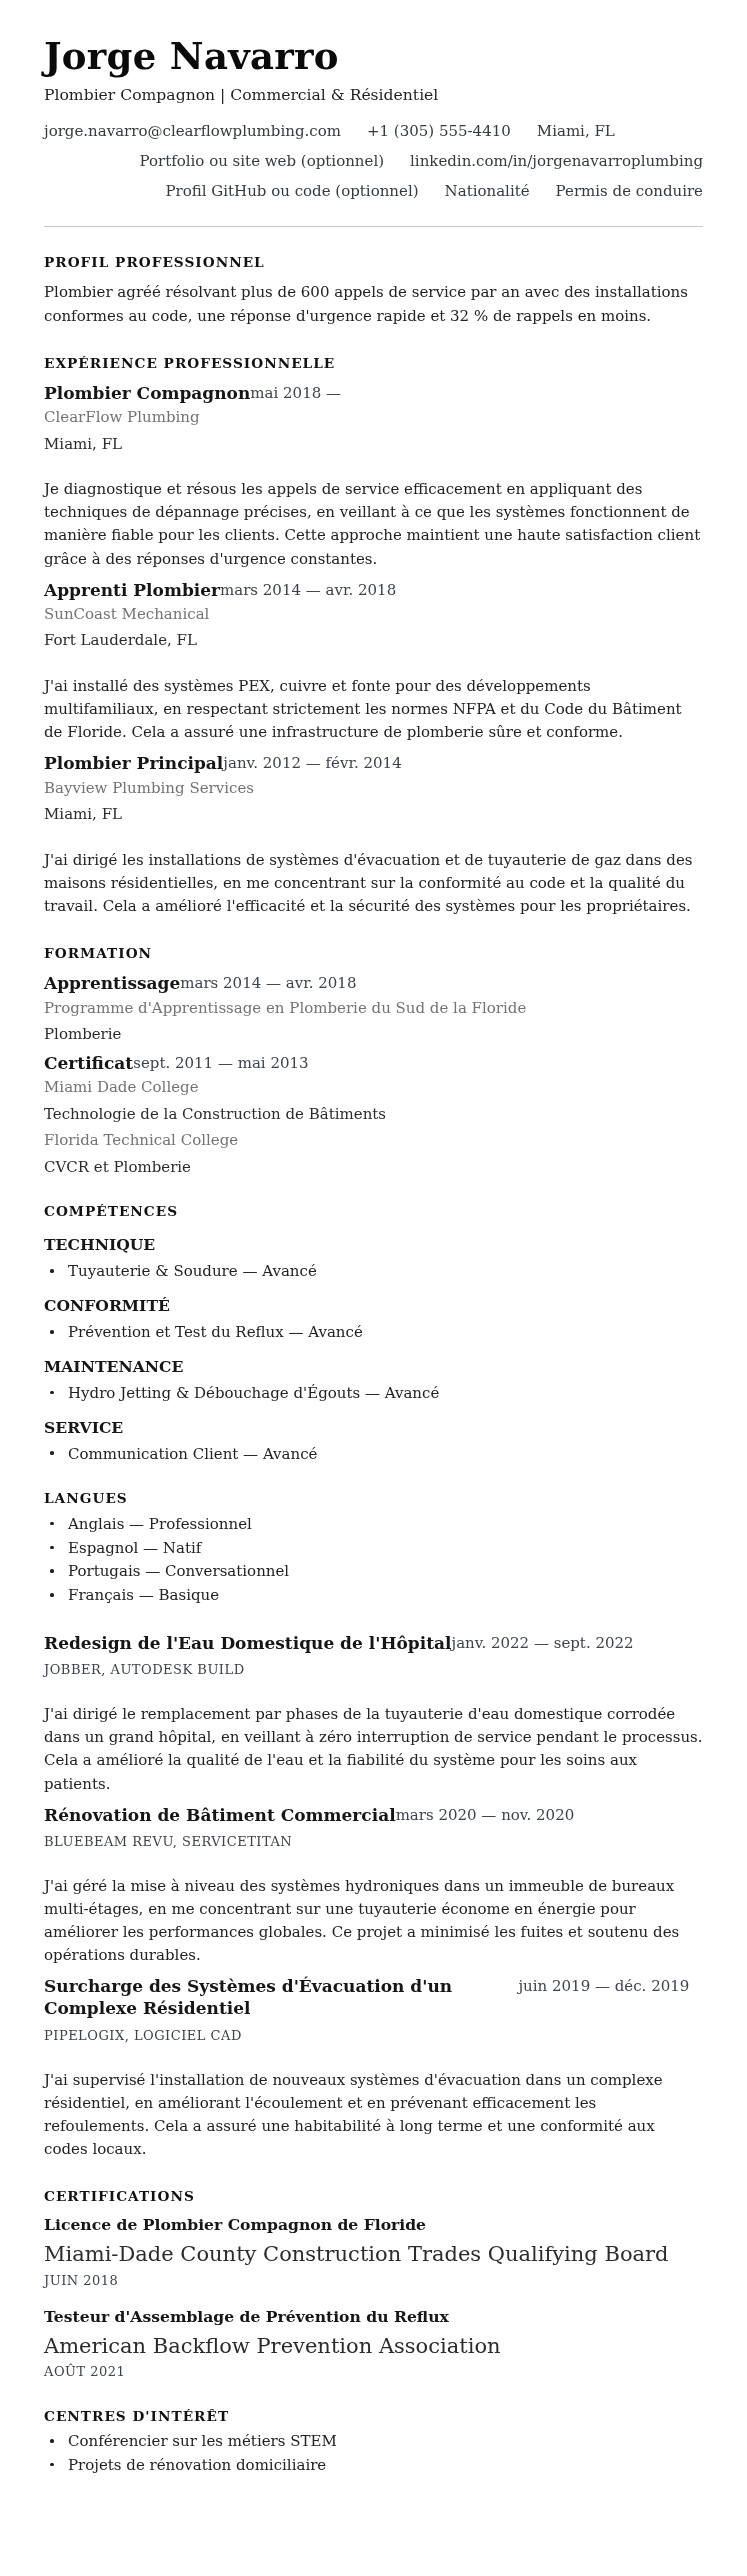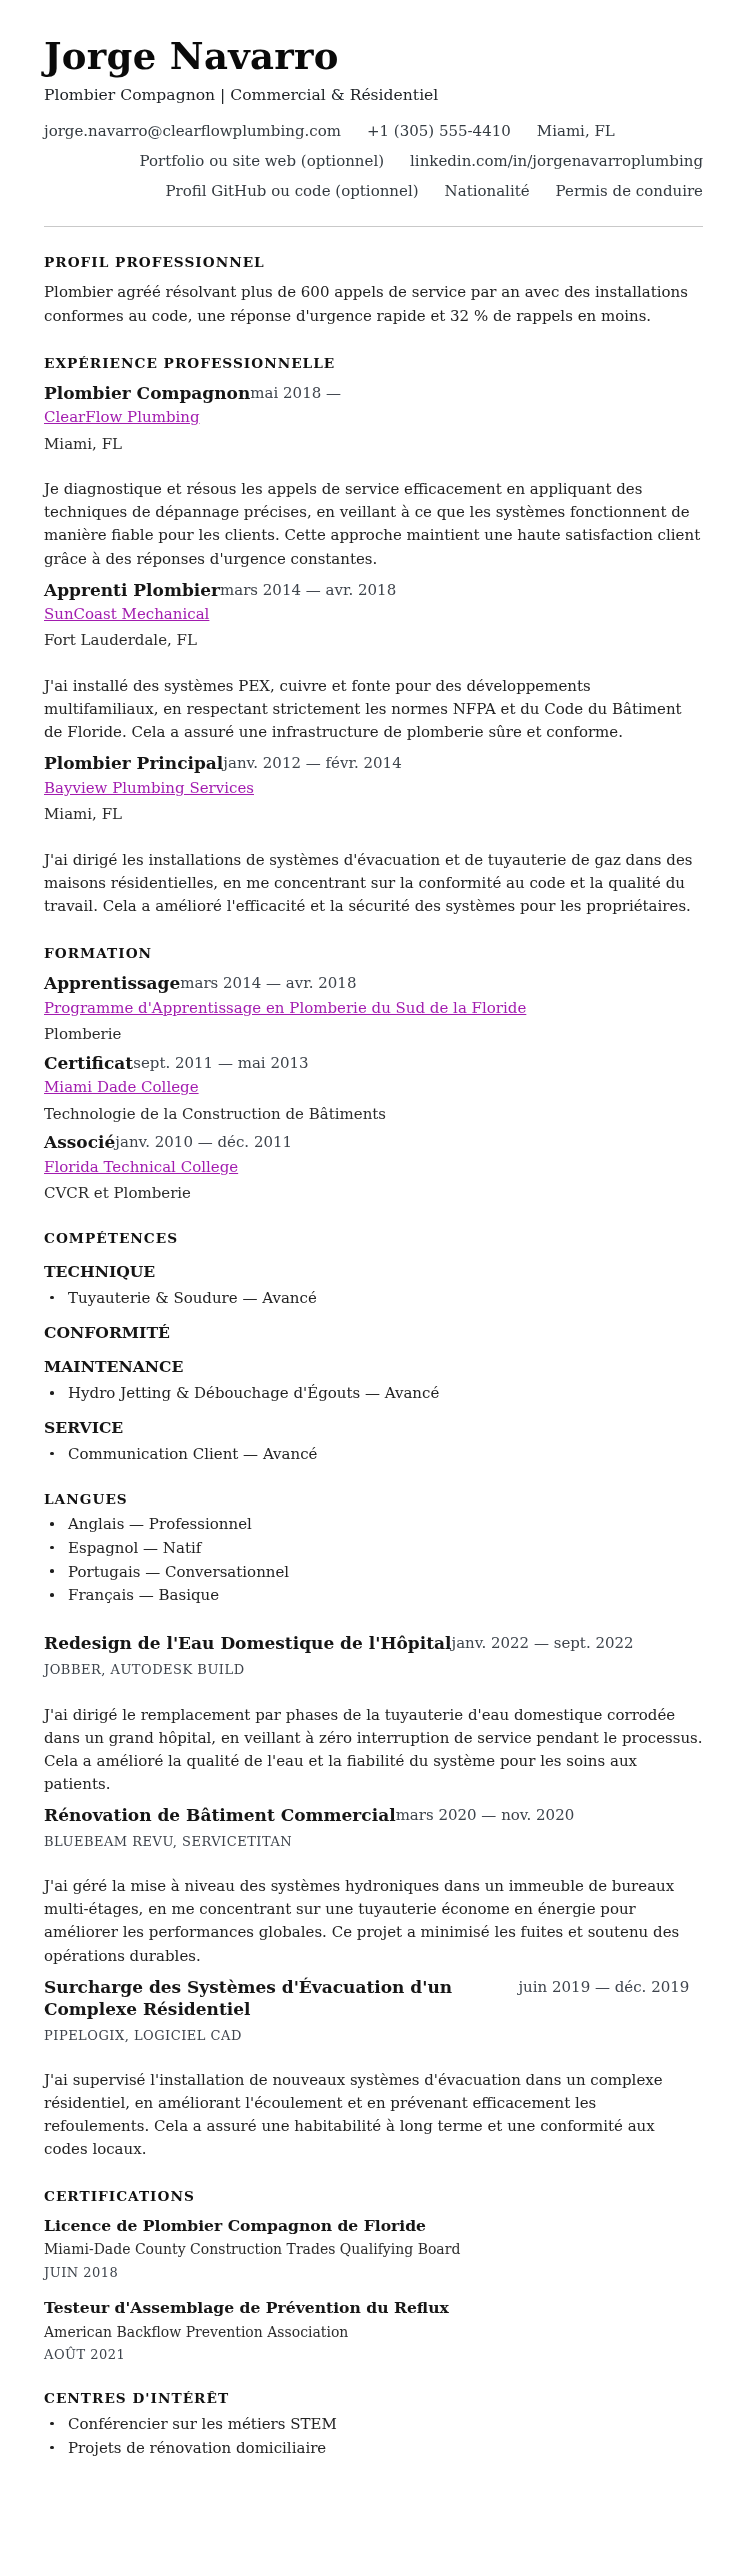--- a/index.html
+++ b/index.html
@@ -26,21 +26,21 @@
     letter-spacing: 1px; line-height: 1.25;
   }
 
   .profile-text { font-size: 15px; line-height: 1.54; margin-top: 10px; color: #222; }
 
   .entry { margin-top: 8px; }
   .entry.first { margin-top: 10px; }
   .entry-head { display: flex; justify-content: flex-start; align-items: flex-start; }
   .entry-title { font-size: 17px; font-weight: bold; color: #161616; line-height: 1.3; max-width: 72%; }
   .entry-date { font-size: 15px; color: #3d434b; white-space: nowrap; padding-top: 1.9px; line-height: 1.25; }
-  .entry-company { font-size: 15px; color: #a21caf; margin-top: 4.4px; line-height: 1.25; text-decoration: underline; }
+  .entry-company { font-size: 15px; color: #737373; margin-top: 4.4px; line-height: 1.25; }
   .entry-location { font-size: 15px; color: #2b2b2b; margin-top: 7.5px; line-height: 1.25; }
   .entry-desc { font-size: 15px; line-height: 1.54; margin-top: 25px; color: #222; }
   .entry-tools { font-size: 13px; letter-spacing: 0.5px; color: #3d434b; margin-top: 8px; line-height: 1.25; }
 
   .skill-group-heading { font-size: 15.6px; font-weight: bold; color: #161616; margin-top: 15px; line-height: 1.25; }
 
   ul.plain-list { list-style: none; margin: 7.5px 0 0 0; padding: 0; }
   ul.plain-list li {
     position: relative; padding-left: 24px;
     font-size: 15px; color: #222; line-height: 1.25;
@@ -48,21 +48,21 @@
   }
   .bullet-dot {
     position: absolute; left: 6.2px; top: 6.8px;
     width: 3.7px; height: 3.7px; border-radius: 50%;
     background: #1f1f1f; display: inline-block;
   }
 
   .cert-entry { margin-top: 17.4px; }
   .cert-entry.first { margin-top: 10px; }
   .cert-title { font-size: 15.6px; font-weight: bold; color: #161616; line-height: 1.3; }
-  .cert-issuer { font-size: 14px; color: #2b2b2b; margin-top: 5.6px; line-height: 1.25; }
+  .cert-issuer { font-size: 21px; color: #2b2b2b; margin-top: 5.6px; line-height: 1.25; }
   .cert-date { font-size: 13px; letter-spacing: 0.5px; color: #3d434b; margin-top: 5.6px; line-height: 1.25; }
 </style>
 </head>
 <body>
 
 <div class="page">
 
   <div>
     <div class="name">Jorge Navarro</div>
     <div class="subtitle">Plombier Compagnon | Commercial &amp; Résidentiel</div>
@@ -140,38 +140,37 @@
     <div class="entry">
       <div class="entry-head">
         <div class="entry-title">Certificat</div>
         <div class="entry-date">sept. 2011 — mai 2013</div>
       </div>
       <div class="entry-company">Miami Dade College</div>
       <div class="entry-location">Technologie de la Construction de Bâtiments</div>
     </div>
 
     <div class="entry">
-      <div class="entry-head">
-        <div class="entry-title">Associé</div>
-        <div class="entry-date">janv. 2010 — déc. 2011</div>
-      </div>
       <div class="entry-company">Florida Technical College</div>
       <div class="entry-location">CVCR et Plomberie</div>
     </div>
   </div>
 
   <div class="section">
     <div class="section-heading">COMPÉTENCES</div>
 
     <div class="skill-group-heading">TECHNIQUE</div>
     <ul class="plain-list">
       <li><span class="bullet-dot"></span><span>Tuyauterie &amp; Soudure — Avancé</span></li>
     </ul>
 
     <div class="skill-group-heading">CONFORMITÉ</div>
+    <ul class="plain-list">
+      <li><span class="bullet-dot"></span><span>Prévention et Test du Reflux — Avancé</span></li>
+    </ul>
 
     <div class="skill-group-heading">MAINTENANCE</div>
     <ul class="plain-list">
       <li><span class="bullet-dot"></span><span>Hydro Jetting &amp; Débouchage d'Égouts — Avancé</span></li>
     </ul>
 
     <div class="skill-group-heading">SERVICE</div>
     <ul class="plain-list">
       <li><span class="bullet-dot"></span><span>Communication Client — Avancé</span></li>
     </ul>

